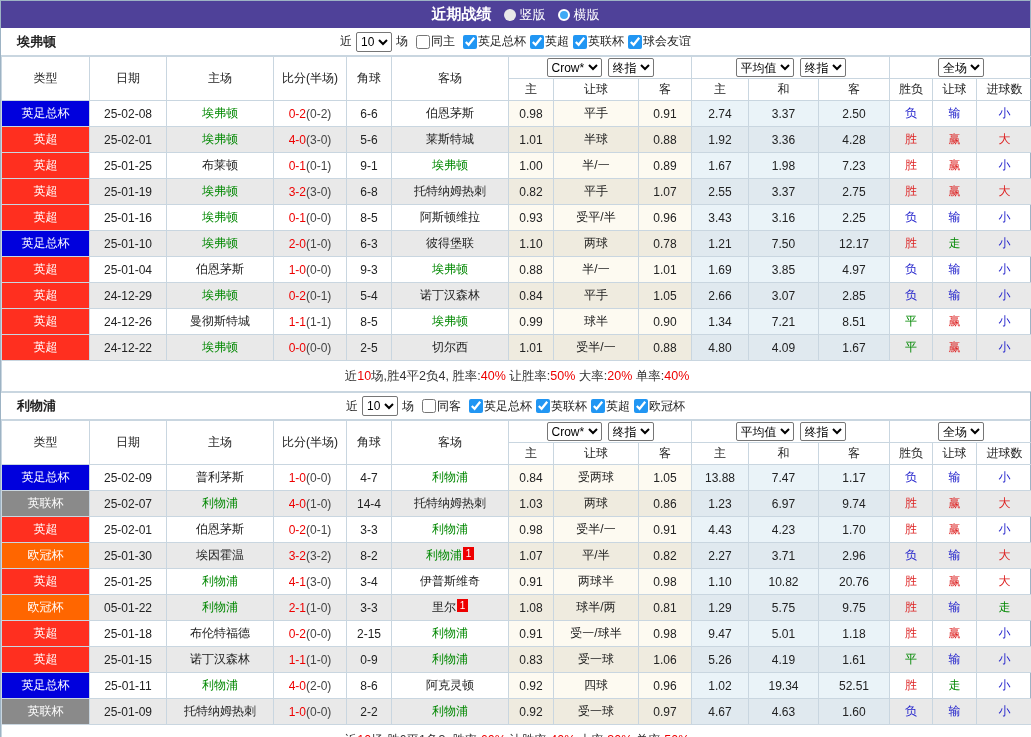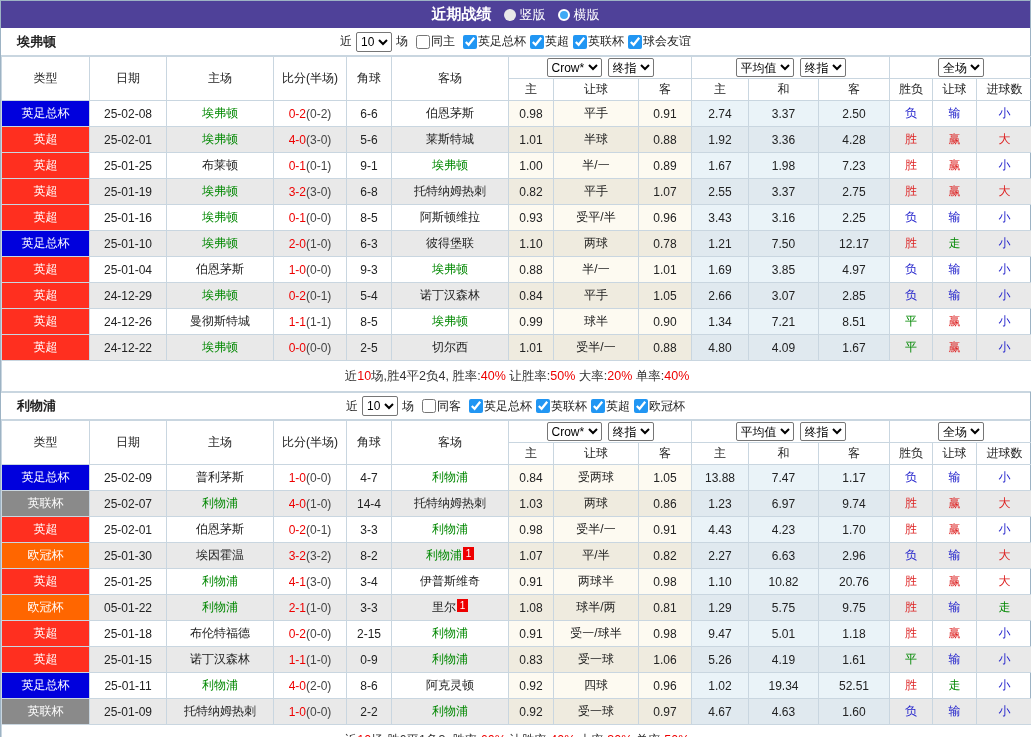--- a/index.html
+++ b/index.html
@@ -446,21 +446,21 @@
           <td class="c-lg" style="background: rgb(255, 102, 0);">欧冠杯</td>
           <td>25-01-30</td>
           <td>埃因霍温</td>
           <td><span class="ft">3-2</span><span class="ht">(3-2)</span></td>
           <td>8-2</td>
           <td><span class="self">利物浦</span><span class="redcard">1</span></td>
           <td class="c-bk">1.07</td>
           <td class="c-bk">平/半</td>
           <td class="c-bk">0.82</td>
           <td class="c-avg">2.27</td>
-          <td class="c-avg">6.63</td>
+          <td class="c-avg">3.71</td>
           <td class="c-avg">2.96</td>
           <td style="color: rgb(34, 34, 204);">负</td>
           <td style="color: rgb(34, 34, 204);">输</td>
           <td style="color: rgb(221, 34, 34);">大</td>
         </tr>
         <tr>
           <td class="c-lg" style="background: rgb(255, 47, 31);">英超</td>
           <td>25-01-25</td>
           <td class="self">利物浦</td>
           <td><span class="ft">4-1</span><span class="ht">(3-0)</span></td>

